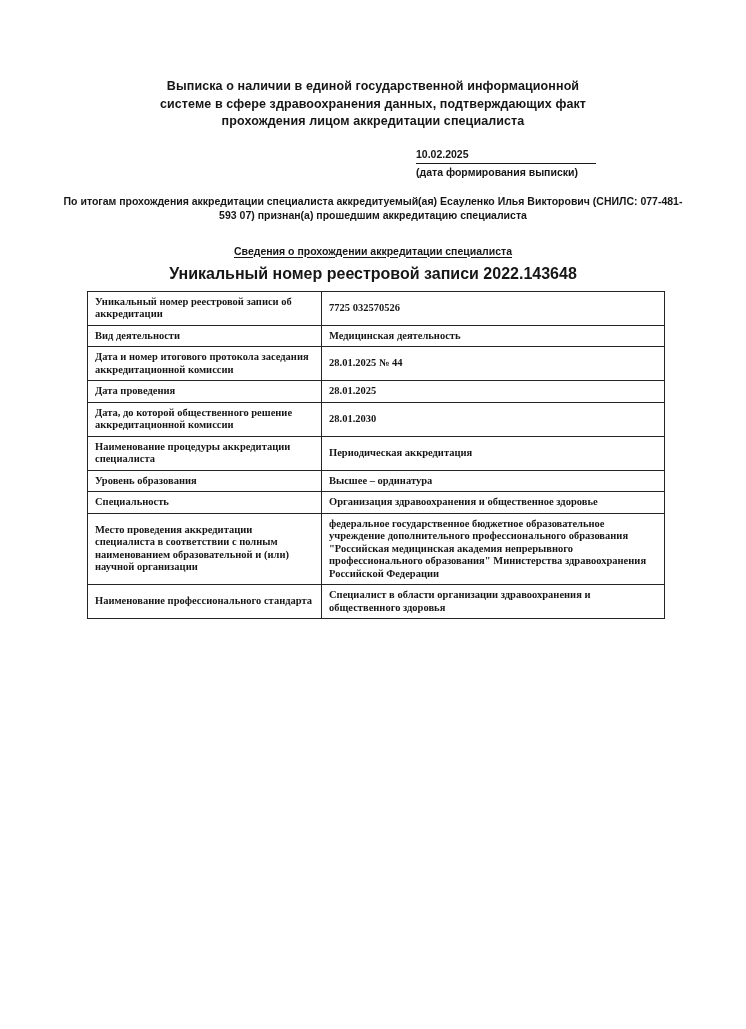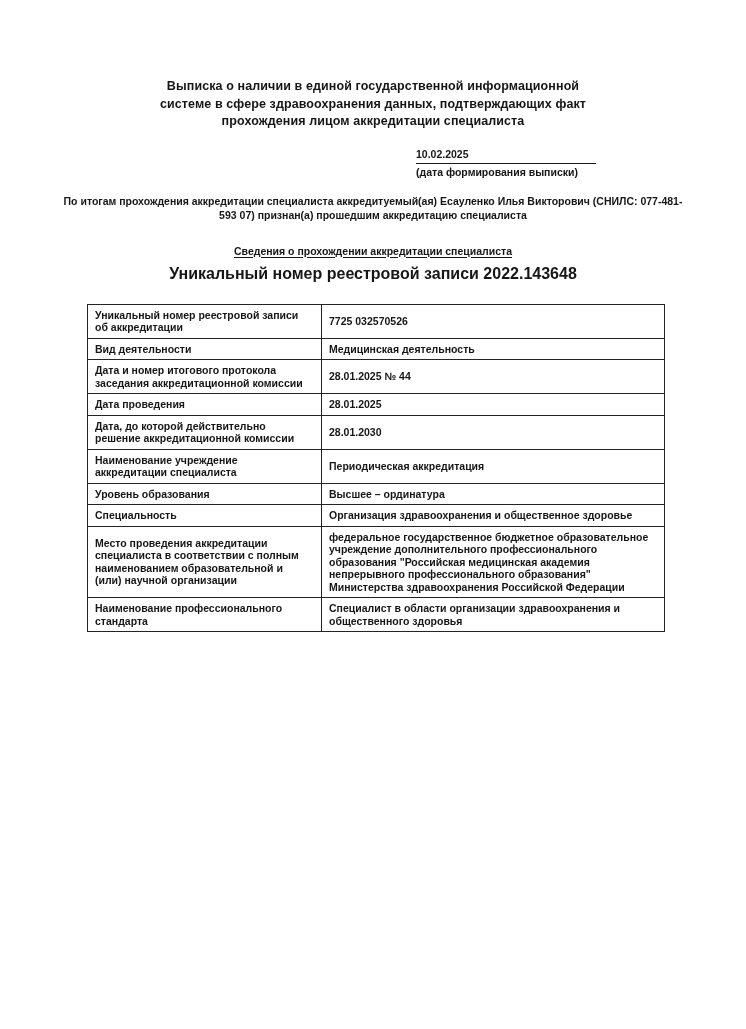--- a/index.html
+++ b/index.html
@@ -55,24 +55,25 @@
     text-decoration: underline;
     text-underline-offset: 2px;
   }
   .registry-heading {
     margin-top: 8px;
     text-align: center;
     font-size: 16px;
     line-height: 16px;
   }
   table.details {
-    margin: 22px 0 0 87px;
+    margin: 9px 0 0 87px;
     width: 568px;
     border-collapse: collapse;
     table-layout: fixed;
+    font-family: Liberation Serif, serif;
   }
   table.details td {
     border: 1.6px solid #242424;
     font-size: 10.5px;
     line-height: 12.5px;
     padding: 4px 9px 4px 7px;
     vertical-align: middle;
     word-wrap: break-word;
   }
   td.c-label { width: 217px; }
@@ -115,25 +116,25 @@
       </tr>
       <tr>
         <td class="c-label">Дата и номер итогового протокола заседания аккредитационной комиссии</td>
         <td class="c-value">28.01.2025 № 44</td>
       </tr>
       <tr>
         <td class="c-label">Дата проведения</td>
         <td class="c-value">28.01.2025</td>
       </tr>
       <tr>
-        <td class="c-label">Дата, до которой действительно решение аккредитационной комиссии</td>
+        <td class="c-label">Дата, до которой общественного решение аккредитационной комиссии</td>
         <td class="c-value">28.01.2030</td>
       </tr>
       <tr>
-        <td class="c-label">Наименование учреждение аккредитации специалиста</td>
+        <td class="c-label">Наименование процедуры аккредитации специалиста</td>
         <td class="c-value">Периодическая аккредитация</td>
       </tr>
       <tr>
         <td class="c-label">Уровень образования</td>
         <td class="c-value">Высшее – ординатура</td>
       </tr>
       <tr>
         <td class="c-label">Специальность</td>
         <td class="c-value">Организация здравоохранения и общественное здоровье</td>
       </tr>

